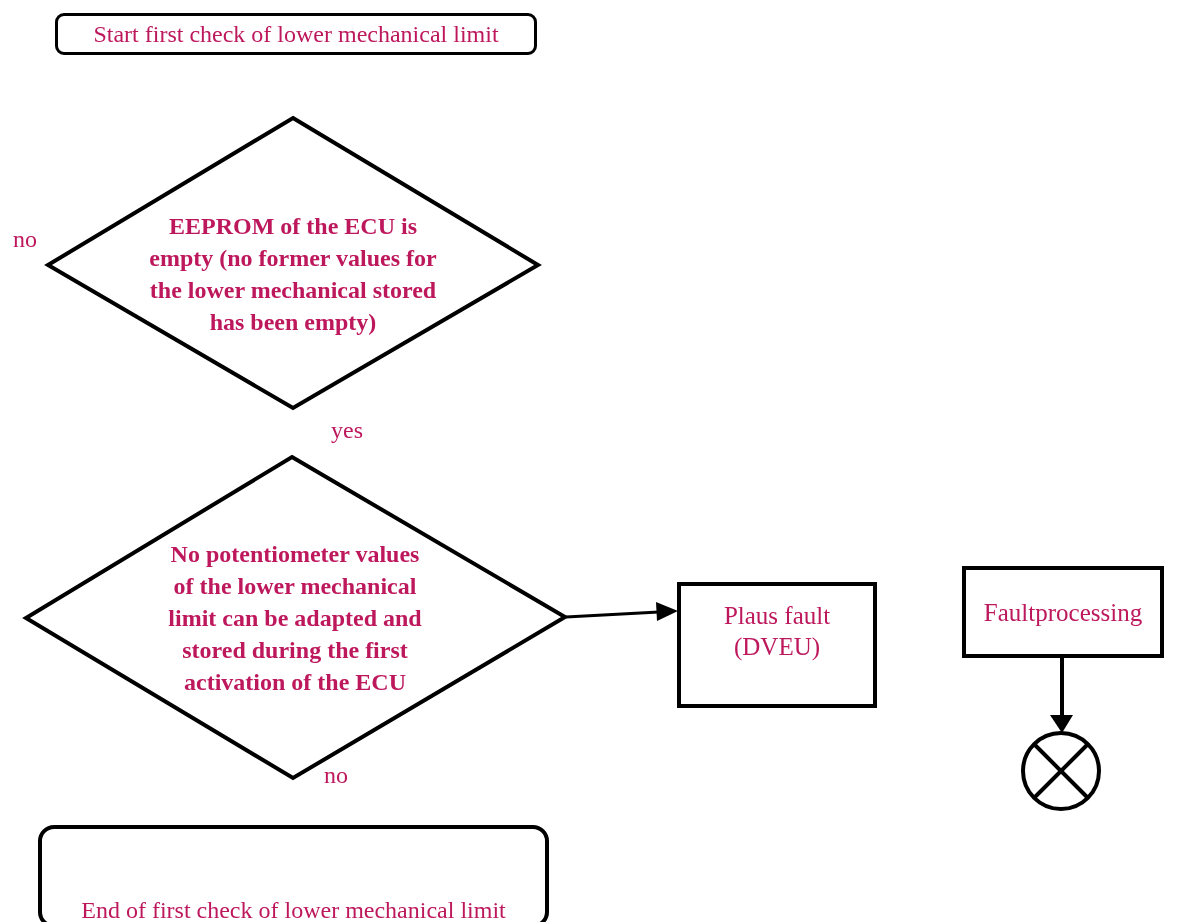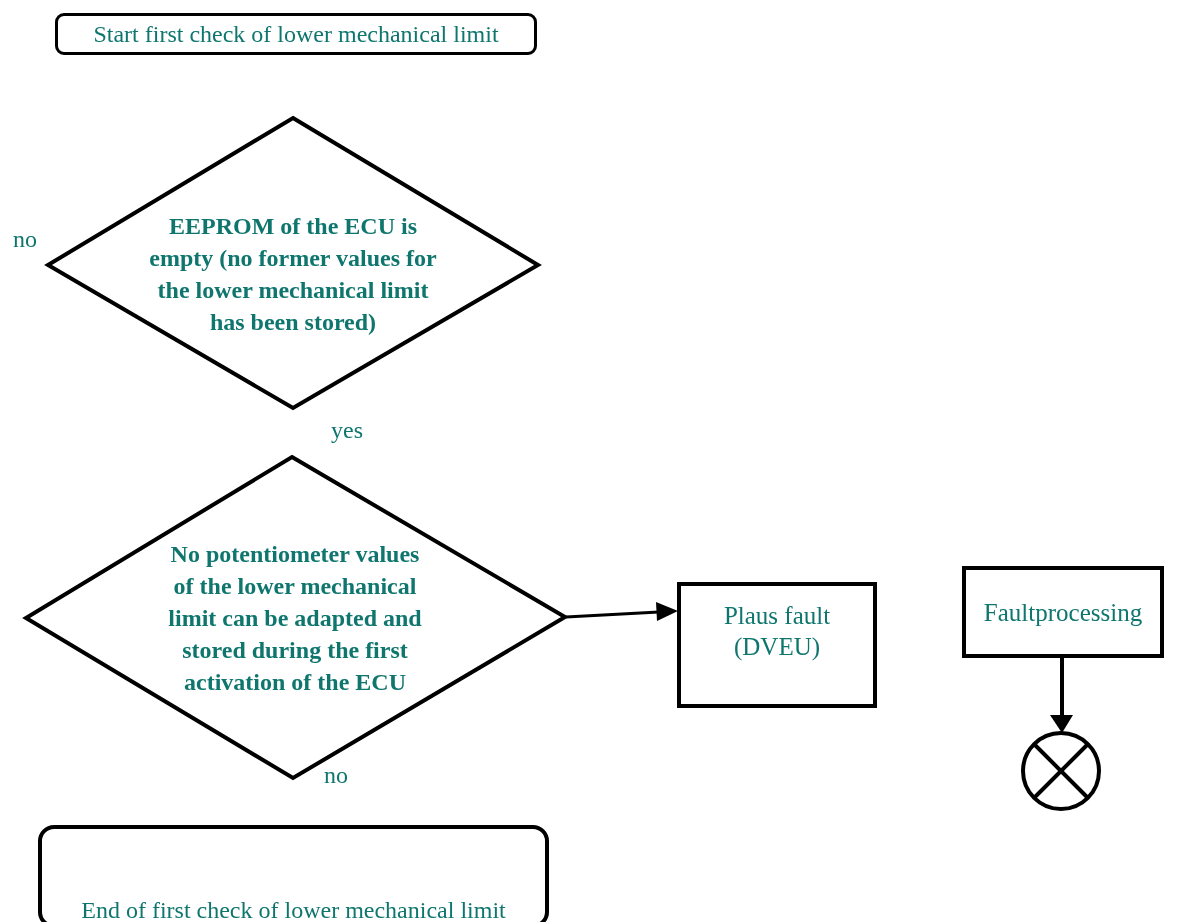--- a/index.html
+++ b/index.html
@@ -6,21 +6,21 @@
     margin: 0;
     padding: 0;
     background: #ffffff;
   }
   #canvas {
     position: relative;
     width: 1200px;
     height: 922px;
     background: #ffffff;
     font-family: "Liberation Serif", serif;
-    color: #0f766e;
+    color: #be185d;
     overflow: hidden;
   }
   .abs { position: absolute; }
   #shapes-layer {
     position: absolute;
     left: 0; top: 0;
     width: 1200px;
     height: 922px;
   }
   .terminator {
@@ -117,22 +117,22 @@
     </g>
   </svg>
 
   <div id="start-node" class="abs terminator">
     <span>Start first check of lower mechanical limit</span>
   </div>
 
   <div id="decision1-text" class="abs diamond-text">
     <div>EEPROM of the ECU is</div>
     <div>empty (no former values for</div>
-    <div>the lower mechanical limit</div>
-    <div>has been stored)</div>
+    <div>the lower mechanical stored</div>
+    <div>has been empty)</div>
   </div>
 
   <div id="decision1-no-label" class="abs edge-label">no</div>
   <div id="decision1-yes-label" class="abs edge-label">yes</div>
 
   <div id="decision2-text" class="abs diamond-text">
     <div>No potentiometer values</div>
     <div>of the lower mechanical</div>
     <div>limit can be adapted and</div>
     <div>stored during the first</div>

